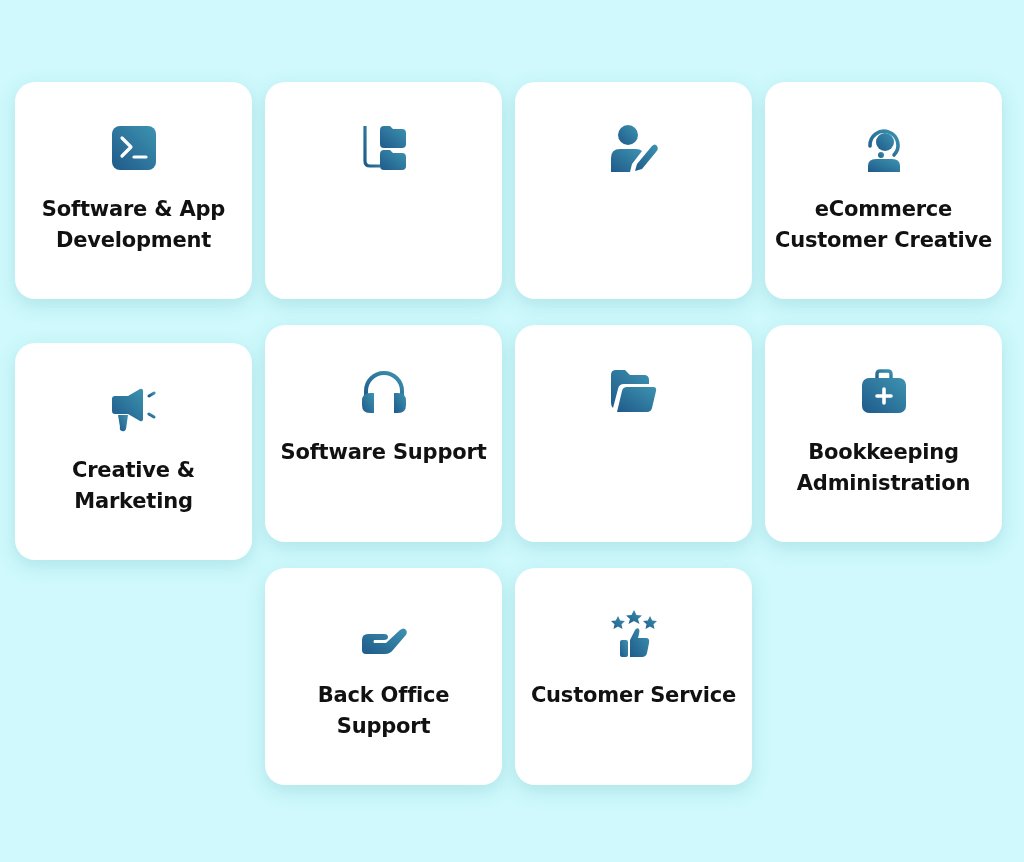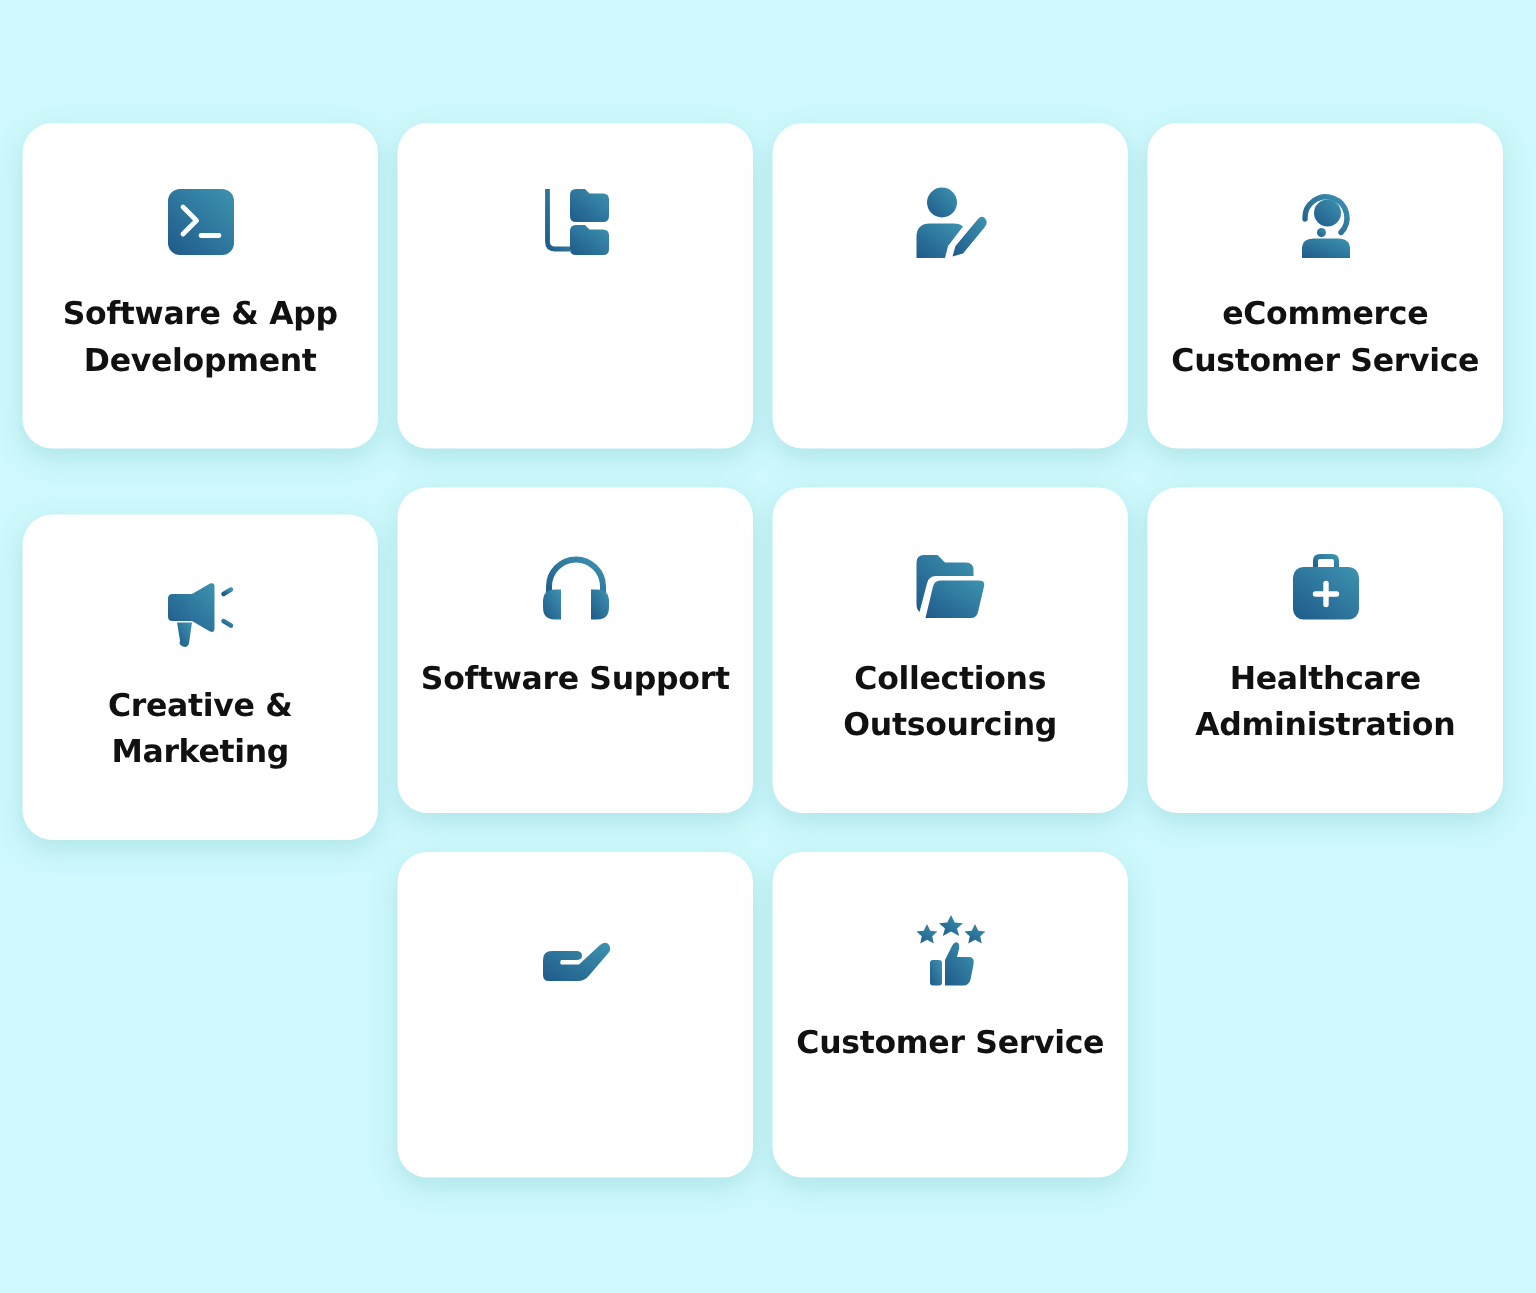--- a/index.html
+++ b/index.html
@@ -79,21 +79,21 @@
   <span class="icon">
     <svg viewBox="0 0 48 48">
         <path d="M10 22 A14 14 0 1 1 34 31" stroke="url(#g)" stroke-width="3.6" fill="none" stroke-linecap="round"></path>
         <circle cx="25" cy="18" r="9" fill="url(#g)"></circle>
         <path d="M34 31 L22 31" stroke="url(#g)" stroke-width="3" stroke-linecap="round"></path>
         <circle cx="21" cy="31" r="3" fill="url(#g)"></circle>
         <path d="M8 48 V42 Q8 35 16 35 H32 Q40 35 40 42 V48 Z" fill="url(#g)"></path>
       </svg>
   </span>
   <div class="title">eCommerce
-Customer Service</div>
+Customer Creative</div>
 </div>
 
 <div class="card" style="left:15px;top:343px">
   <span class="icon">
     <svg viewBox="0 0 48 48">
         <path d="M2 14 Q2 11 5 11 H18 L30 4 Q33 3 33 6 V34 Q33 37 30 36 L18 29 H5 Q2 29 2 26 Z" fill="url(#g)"></path>
         <path d="M8 30 H18 L16 44 Q15 47 12 46 Q9 45 10 42 Z" fill="url(#g)"></path>
         <line x1="39" y1="11" x2="44" y2="8" stroke="url(#g)" stroke-width="3" stroke-linecap="round"></line>
         <line x1="39" y1="20" x2="45" y2="20" stroke="url(#g)" stroke-width="3" stroke-linecap="round"></line>
         <line x1="39" y1="29" x2="44" y2="32" stroke="url(#g)" stroke-width="3" stroke-linecap="round"></line>
@@ -114,45 +114,45 @@
   <div class="title">Software Support</div>
 </div>
 
 <div class="card" style="left:515px;top:325px">
   <span class="icon">
     <svg viewBox="0 0 48 48">
         <path d="M1 8 Q1 3 6 3 H15 L20 8 H34 Q39 8 39 13 V17 H14 Q9 17 8 22 L3 41 Q1 39 1 36 Z" fill="url(#g)"></path>
         <path d="M12 24 Q13 20 17 20 H43 Q47 20 46 24 L42 41 Q41 45 37 45 H7 Z" fill="url(#g)"></path>
       </svg>
   </span>
-  <div class="title">Collections
-Outsourcing</div>
 </div>
 
 <div class="card" style="left:765px;top:325px">
   <span class="icon">
     <svg viewBox="0 0 48 48">
         <path d="M17 12 V7 Q17 4 20 4 H28 Q31 4 31 7 V12" stroke="url(#g)" stroke-width="3.4" fill="none"></path>
         <rect x="2" y="11" width="44" height="35" rx="7" fill="url(#g)"></rect>
         <line x1="24" y1="22" x2="24" y2="36" stroke="#fff" stroke-width="3.6" stroke-linecap="round"></line>
         <line x1="17" y1="29" x2="31" y2="29" stroke="#fff" stroke-width="3.6" stroke-linecap="round"></line>
       </svg>
   </span>
-  <div class="title">Healthcare
+  <div class="title">Bookkeeping
 Administration</div>
 </div>
 
 <div class="card" style="left:265px;top:568px">
   <span class="icon">
     <svg viewBox="0 0 48 48">
         <line x1="17" y1="3" x2="17" y2="15" stroke="url(#g)" stroke-width="3.4" stroke-linecap="round"></line>
         <line x1="11" y1="9" x2="23" y2="9" stroke="url(#g)" stroke-width="3.4" stroke-linecap="round"></line>
         <path d="M2 30 Q2 24 8 24 H24 Q28 24 28 27 Q28 30 24 30 H14 Q13 32 14 33 H26 L40 20 Q44 17 46 20 Q48 23 45 26 L33 40 Q30 44 25 44 H6 Q2 44 2 40 Z" fill="url(#g)"></path>
       </svg>
   </span>
+  <div class="title">Back Office
+Support</div>
 </div>
 
 <div class="card" style="left:515px;top:568px">
   <span class="icon">
     <svg viewBox="0 0 48 48">
         <polygon points="24,0 26.5,5 32,5.5 28,9 29.5,14 24,11 18.5,14 20,9 16,5.5 21.5,5" fill="url(#g)"></polygon>
         <polygon points="8,6 10.2,10.5 15,11 11.5,14.2 12.5,19 8,16.5 3.5,19 4.5,14.2 1,11 5.8,10.5" fill="url(#g)"></polygon>
         <polygon points="40,6 42.2,10.5 47,11 43.5,14.2 44.5,19 40,16.5 35.5,19 36.5,14.2 33,11 37.8,10.5" fill="url(#g)"></polygon>
         <rect x="10" y="30" width="8" height="17" rx="2" fill="url(#g)"></rect>
         <path d="M20 30 L25 20 Q27 17 29 19 Q30 21 29 24 L28 28 H36 Q40 28 39 33 L37 43 Q36 47 32 47 H20 Z" fill="url(#g)"></path>

